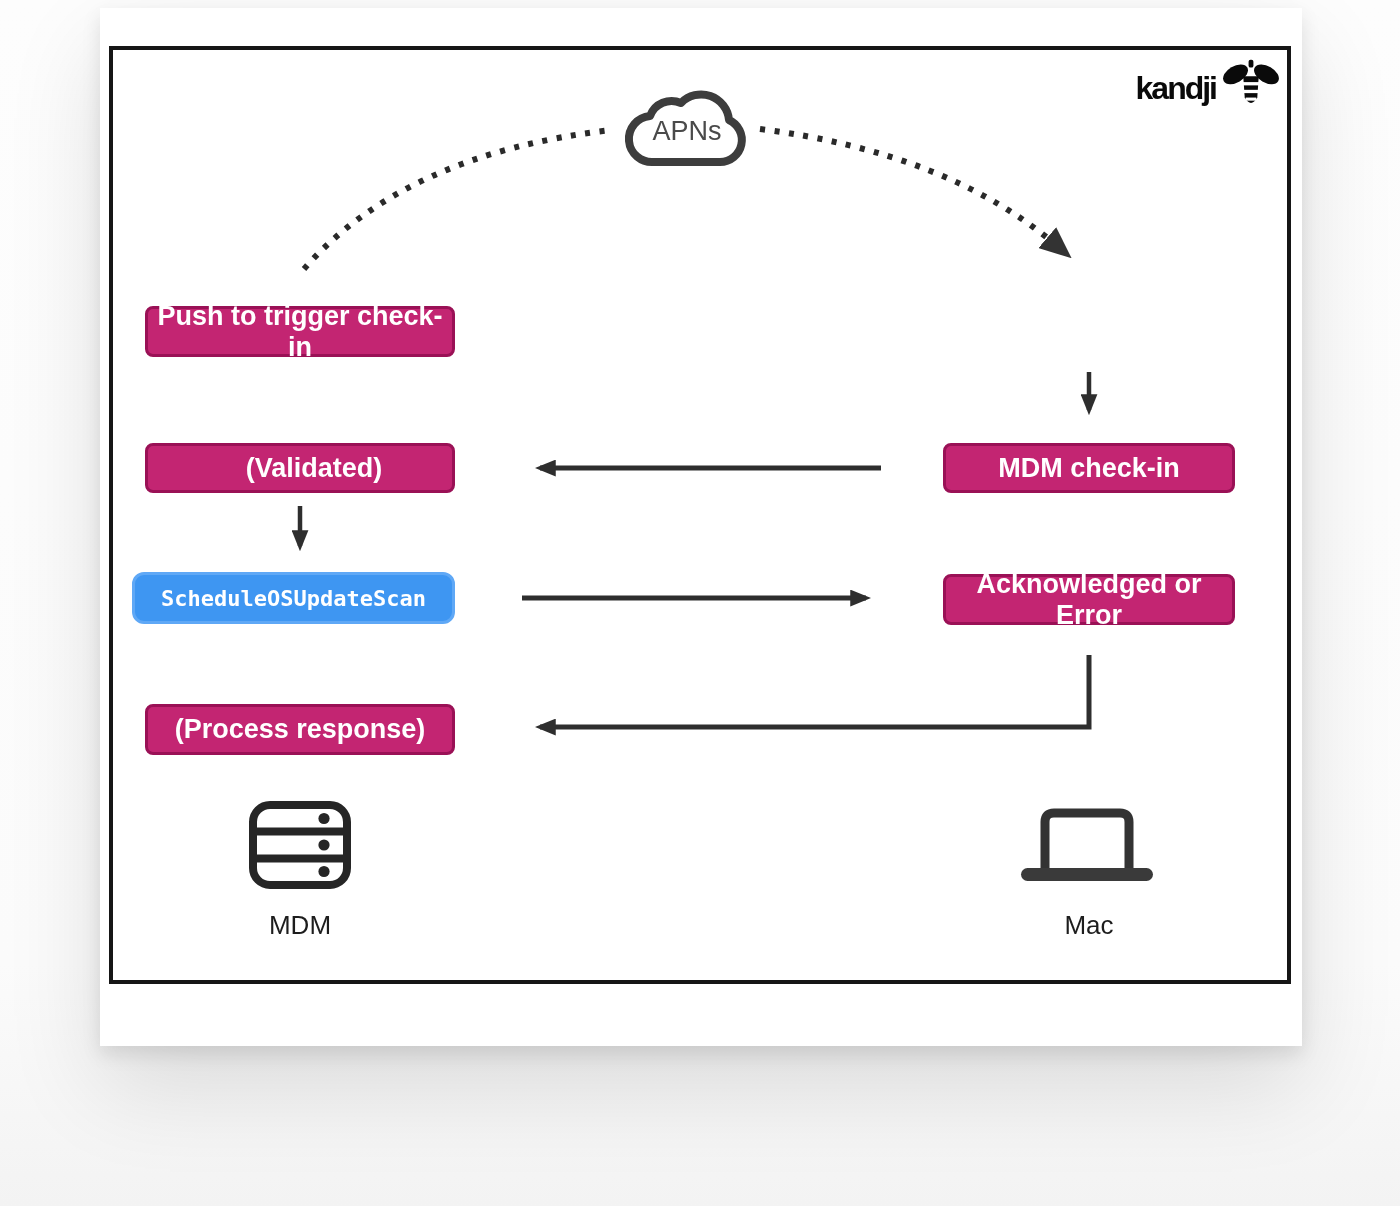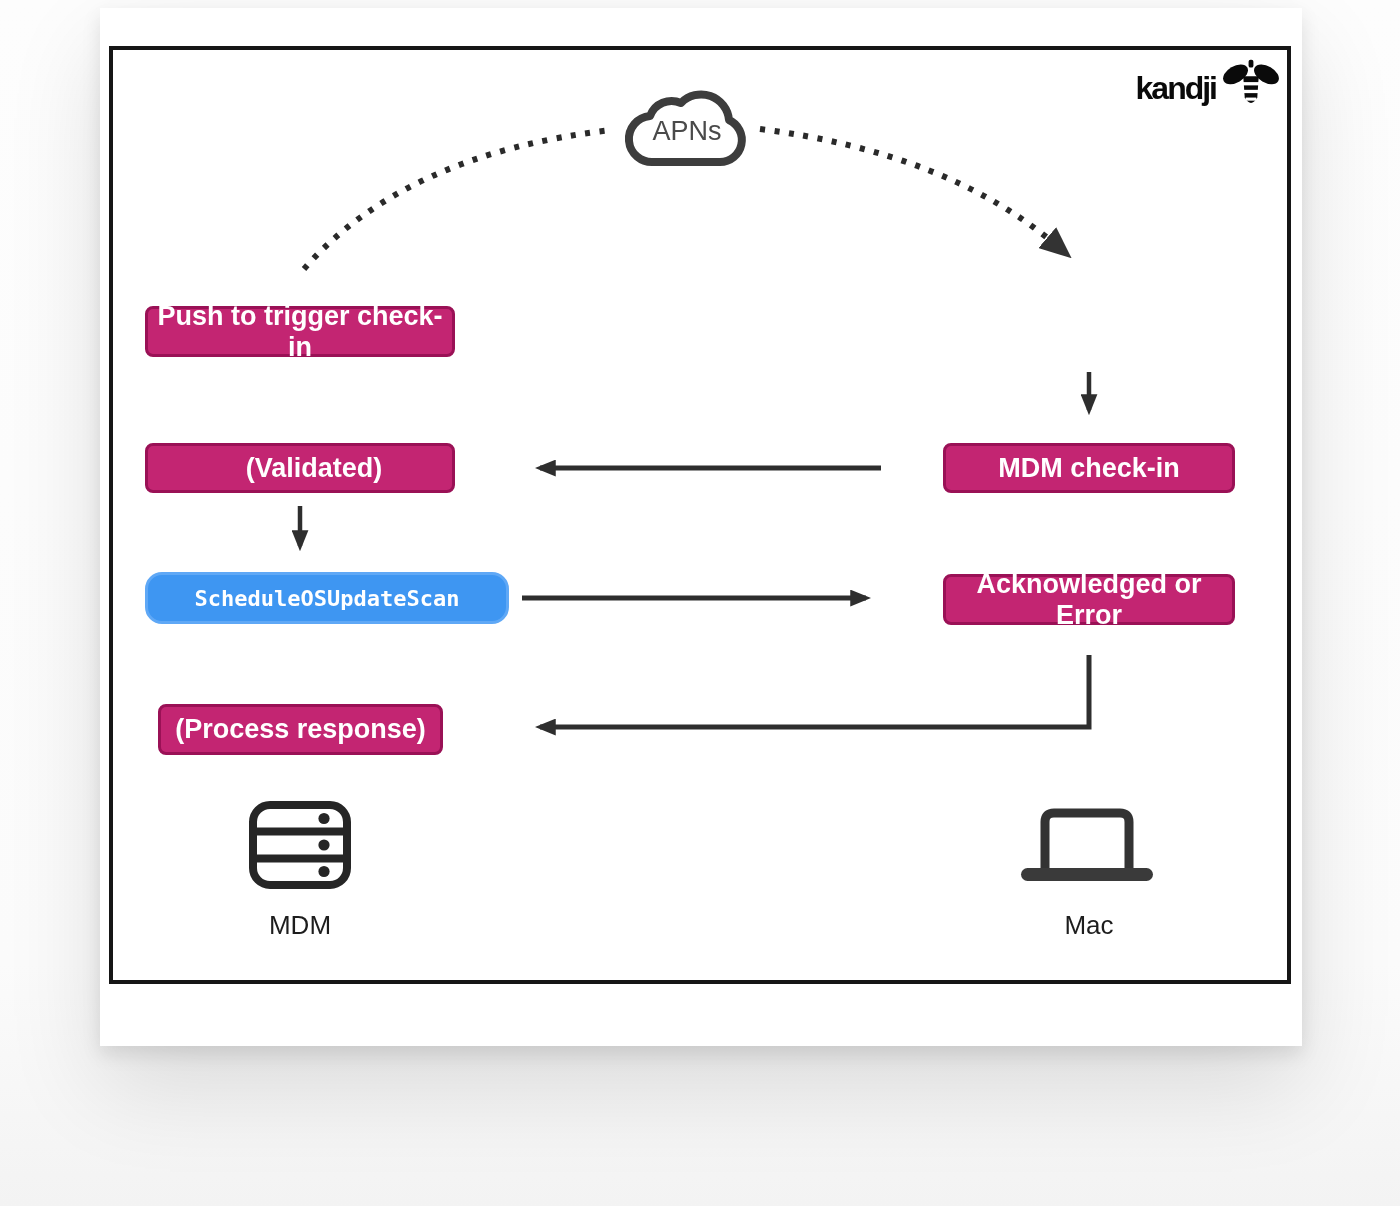--- a/index.html
+++ b/index.html
@@ -125,24 +125,24 @@
 
     <polyline points="1089,655 1089,727 540,727" fill="none" stroke="#2e2e2e" stroke-width="5" marker-end="url(#arr)"></polyline>
   </svg>
 
   <div class="node pink" style="left:145px; top:306px; width:310px; height:51px;">
     <span>Push to trigger check-in</span>
   </div>
   <div class="node pink" style="left:145px; top:443px; width:310px; height:50px;padding-left:28px;">
     <span>(Validated)</span>
   </div>
-  <div class="node blue" style="left:145px; top:572px; width:364px; height:52px;border-radius:17px;">
+  <div class="node blue" style="left:132px; top:572px; width:323px; height:52px;">
     <span>ScheduleOSUpdateScan</span>
   </div>
-  <div class="node pink" style="left:158px; top:704px; width:285px; height:51px;text-align:center;">
+  <div class="node pink" style="left:145px; top:704px; width:310px; height:51px;text-align:center;">
     <span>(Process response)</span>
   </div>
 
   <div class="node pink" style="left:943px; top:443px; width:292px; height:50px;">
     <span>MDM check-in</span>
   </div>
   <div class="node pink" style="left:943px; top:574px; width:292px; height:51px;">
     <span>Acknowledged or Error</span>
   </div>
 

